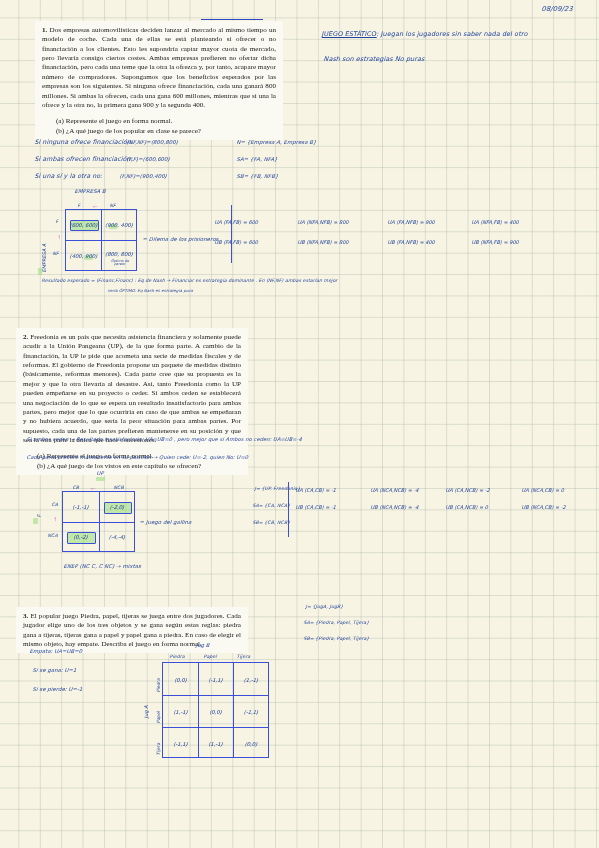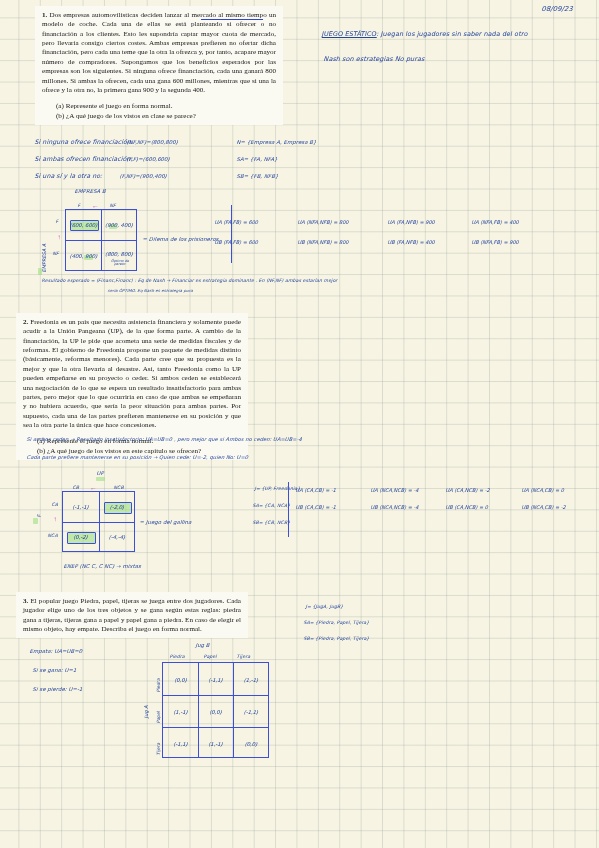--- a/index.html
+++ b/index.html
@@ -27,20 +27,21 @@
     position:absolute;
     background:#fbfaf2;
     color:#181818;
     font-family:"Liberation Serif", serif;
     font-size:7.1px;
     line-height:1.32;
     text-align:justify;
     padding:5px 7px 4px 7px;
     box-sizing:border-box;
     box-shadow:0 0 0 0 rgba(0,0,0,0);
+    margin-top:15px;
   }
   .printed .sub{margin-top:7px;padding-left:14px;}
   .printed .sub div{text-indent:-11px;padding-left:11px;}
 
   
   .hw{
     position:absolute;
     color:#22449c;
     font-family:"DejaVu Sans", sans-serif;
     font-size:6.2px;
@@ -99,21 +100,21 @@
   <div style="position:absolute;left:322px;top:22px;">
     <span class="hw u" style="position:static;font-size:6.4px;">JUEGO ESTÁTICO</span><span class="hw" style="position:static;font-size:6.4px;">: Juegan los jugadores sin saber nada del otro</span>
   </div>
   <div class="hw" style="left:324px;top:55px;font-size:6.4px;">Nash son estrategias No puras</div>
 
   <div class="printed" style="left:35px;top:6px;width:248px;">
     <span style="font-weight:bold;">1.</span>
     <span>Dos empresas automovilísticas deciden lanzar al mercado al mismo tiempo un modelo de coche. Cada una de ellas se está planteando si ofrecer o no financiación a los clientes. Esto les supondría captar mayor cuota de mercado, pero llevaría consigo ciertos costes. Ambas empresas prefieren no ofertar dicha financiación, pero cada una teme que la otra la ofrezca y, por tanto, acapare mayor número de compradores. Supongamos que los beneficios esperados por las empresas son los siguientes. Si ninguna ofrece financiación, cada una ganará 800 millones. Si ambas la ofrecen, cada una gana 600 millones, mientras que si una la ofrece y la otra no, la primera gana 900 y la segunda 400.</span>
     <div class="sub">
       <div>(a) Represente el juego en forma normal.</div>
-      <div>(b) ¿A qué juego de los vistos en clase se parece?</div>
+      <div>(b) ¿A qué juego de los popular en clase se parece?</div>
     </div>
   </div>
 
   <div style="position:absolute;left:201px;top:19px;width:62px;height:1.2px;background:#2b47c8;"></div>
 
   <div class="hw" style="left:35px;top:138px;">Si ninguna ofrece financiación.</div>
   <div class="hw sm" style="left:127px;top:139px;">(NF,NF)=(800,800)</div>
   <div class="hw" style="left:35px;top:155px;">Si ambas ofrecen financiación:</div>
   <div class="hw sm" style="left:127px;top:156px;">(F,F)=(600,600)</div>
   <div class="hw" style="left:35px;top:172px;">Si una sí y la otra no:</div>

